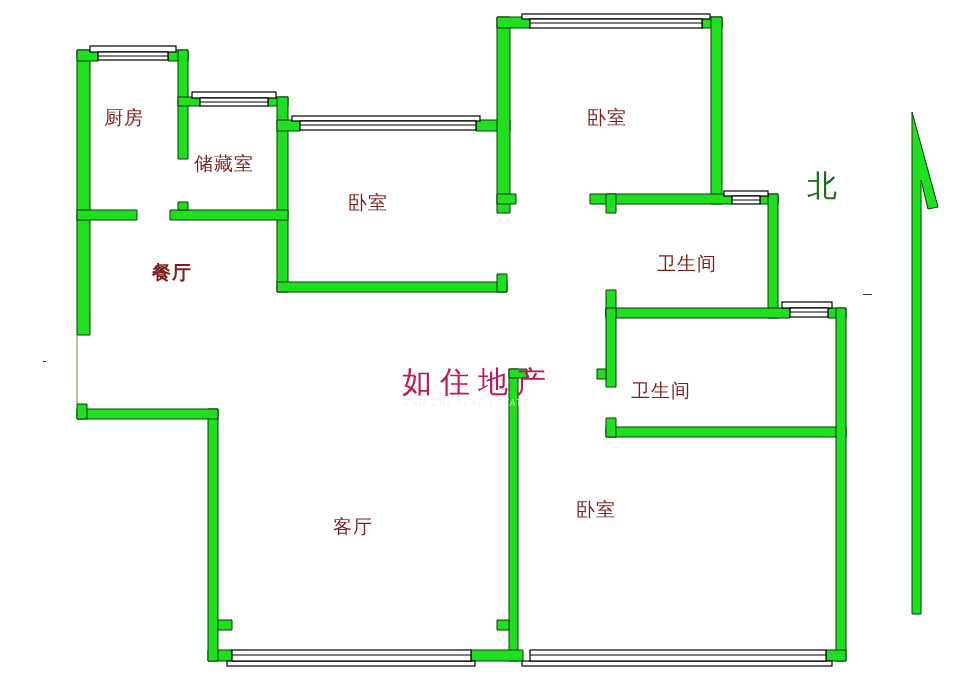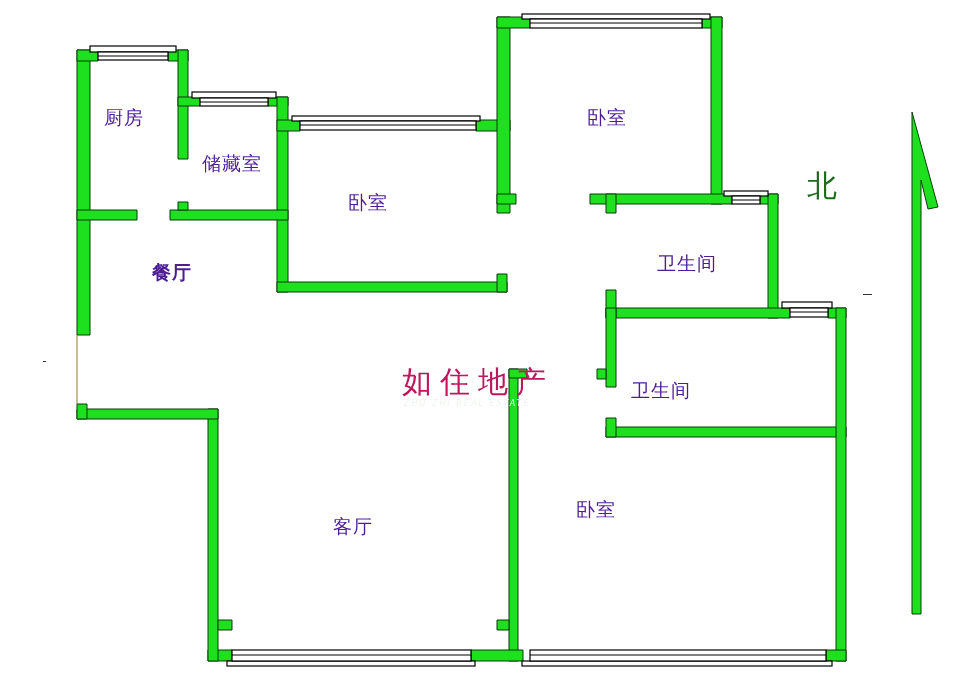--- a/index.html
+++ b/index.html
@@ -1,20 +1,20 @@
 <!DOCTYPE html>
 <html><head>
 <meta charset="utf-8">
 <style>
   html,body{margin:0;padding:0;background:#ffffff;}
   body{width:966px;height:698px;position:relative;overflow:hidden;font-family:"DejaVu Sans","Liberation Sans",sans-serif;}
   #plan{position:absolute;left:0;top:0;}
   .wall{fill:#1ee01e;stroke:#0b3b0b;stroke-width:1;}
   .win{fill:#ffffff;stroke:#000;stroke-width:1.2;}
-  .room-label{position:absolute;color:#4c1d95;font-size:19px;white-space:nowrap;line-height:1;transform:translate(-50%,-50%);letter-spacing:1px;}
+  .room-label{position:absolute;color:#7f1d1d;font-size:19px;white-space:nowrap;line-height:1;transform:translate(-50%,-50%);letter-spacing:1px;}
   .north-label{position:absolute;color:#1d6b1d;font-size:30px;line-height:1;font-family:"DejaVu Serif","Liberation Serif",serif;}
   .watermark{position:absolute;color:#be185d;font-size:30px;letter-spacing:8px;line-height:1;}
   .watermark-sub{position:absolute;color:#eef4ee;font-size:8px;letter-spacing:2px;line-height:1;}
   .tick{position:absolute;background:#333;}
 </style>
 </head>
 <body>
 
 <svg id="plan" width="966" height="698" viewBox="0 0 966 698" xmlns="http://www.w3.org/2000/svg">
   <g>
@@ -120,21 +120,21 @@
 
   <g>
     <path d="M912,112 L938,207 L928,209 L921,180 L921,614 L912,614 Z" fill="#1ee01e" stroke="#0b3b0b" stroke-width="1"></path>
   </g>
 </svg>
 
 <div class="watermark" style="left:402px;top:367px;">如住地产</div>
 <div class="watermark-sub" style="left:404px;top:400px;font-style:italic;">ZHU ZHI REAL ESTATE</div>
 
 <div class="room-label" style="left:124px;top:117px;">厨房</div>
-<div class="room-label" style="left:232px;top:163px;">储藏室</div>
+<div class="room-label" style="left:224px;top:163px;">储藏室</div>
 <div class="room-label" style="left:368px;top:202px;">卧室</div>
 <div class="room-label" style="left:607px;top:117px;">卧室</div>
 <div class="room-label" style="left:687px;top:263px;">卫生间</div>
 <div class="room-label" style="left:661px;top:390px;">卫生间</div>
 <div class="room-label" style="left:172px;top:272px;font-weight:bold;">餐厅</div>
 <div class="room-label" style="left:353px;top:526px;text-align:right;">客厅</div>
 <div class="room-label" style="left:596px;top:509px;">卧室</div>
 
 <div class="north-label" style="left:807px;top:171px;">北</div>
 

